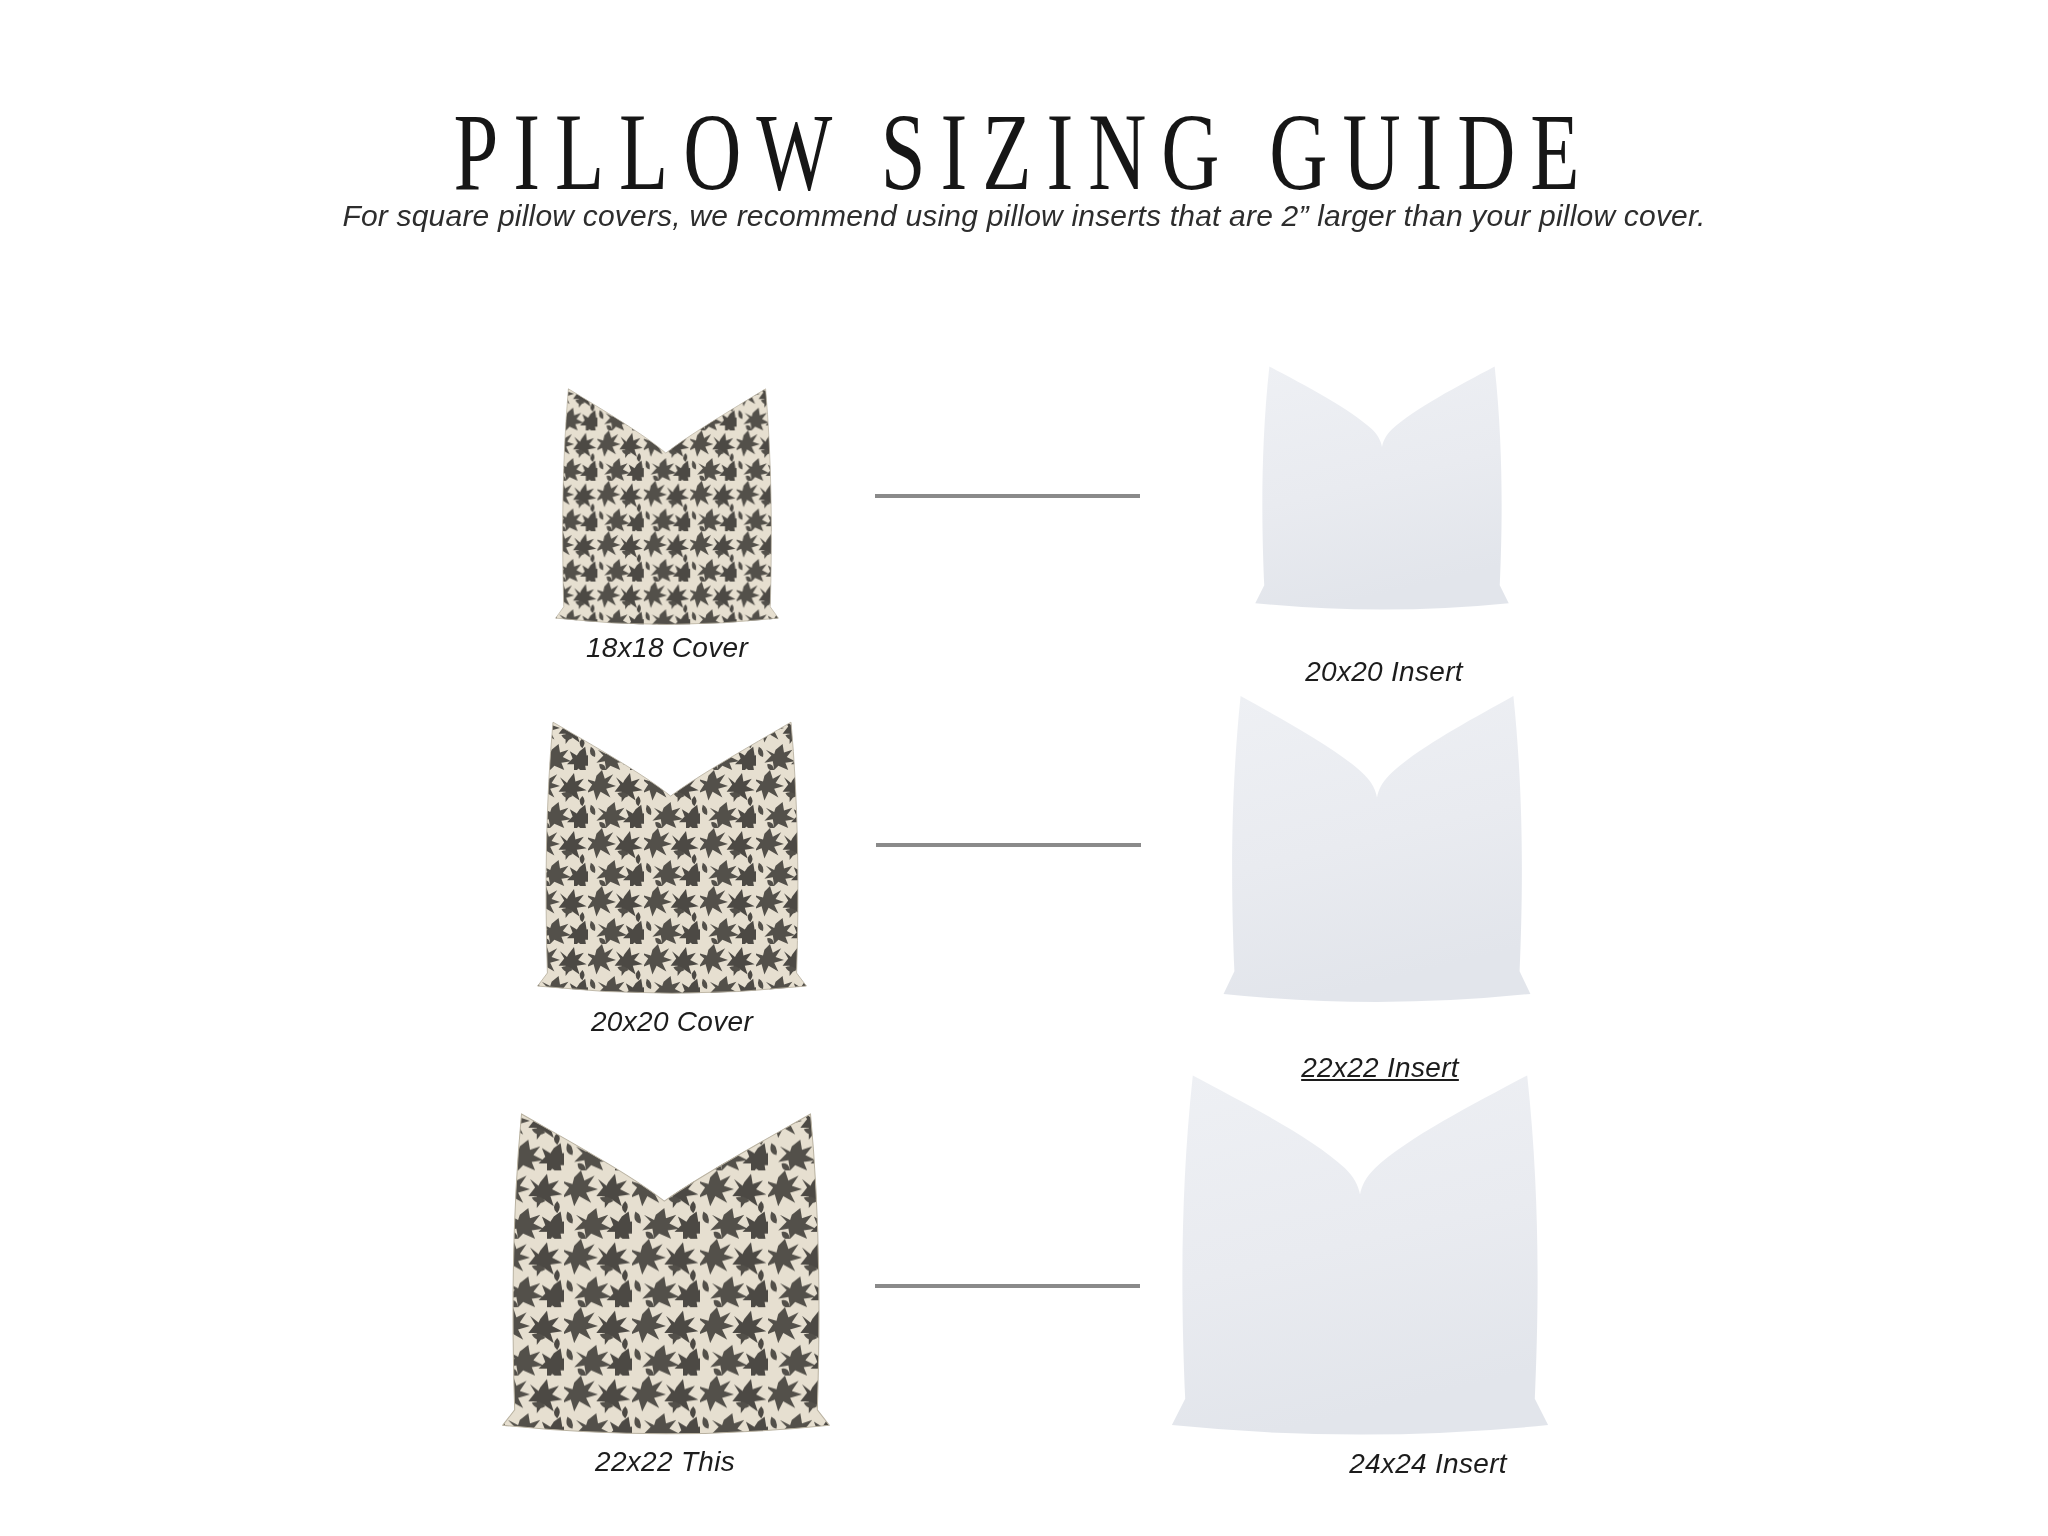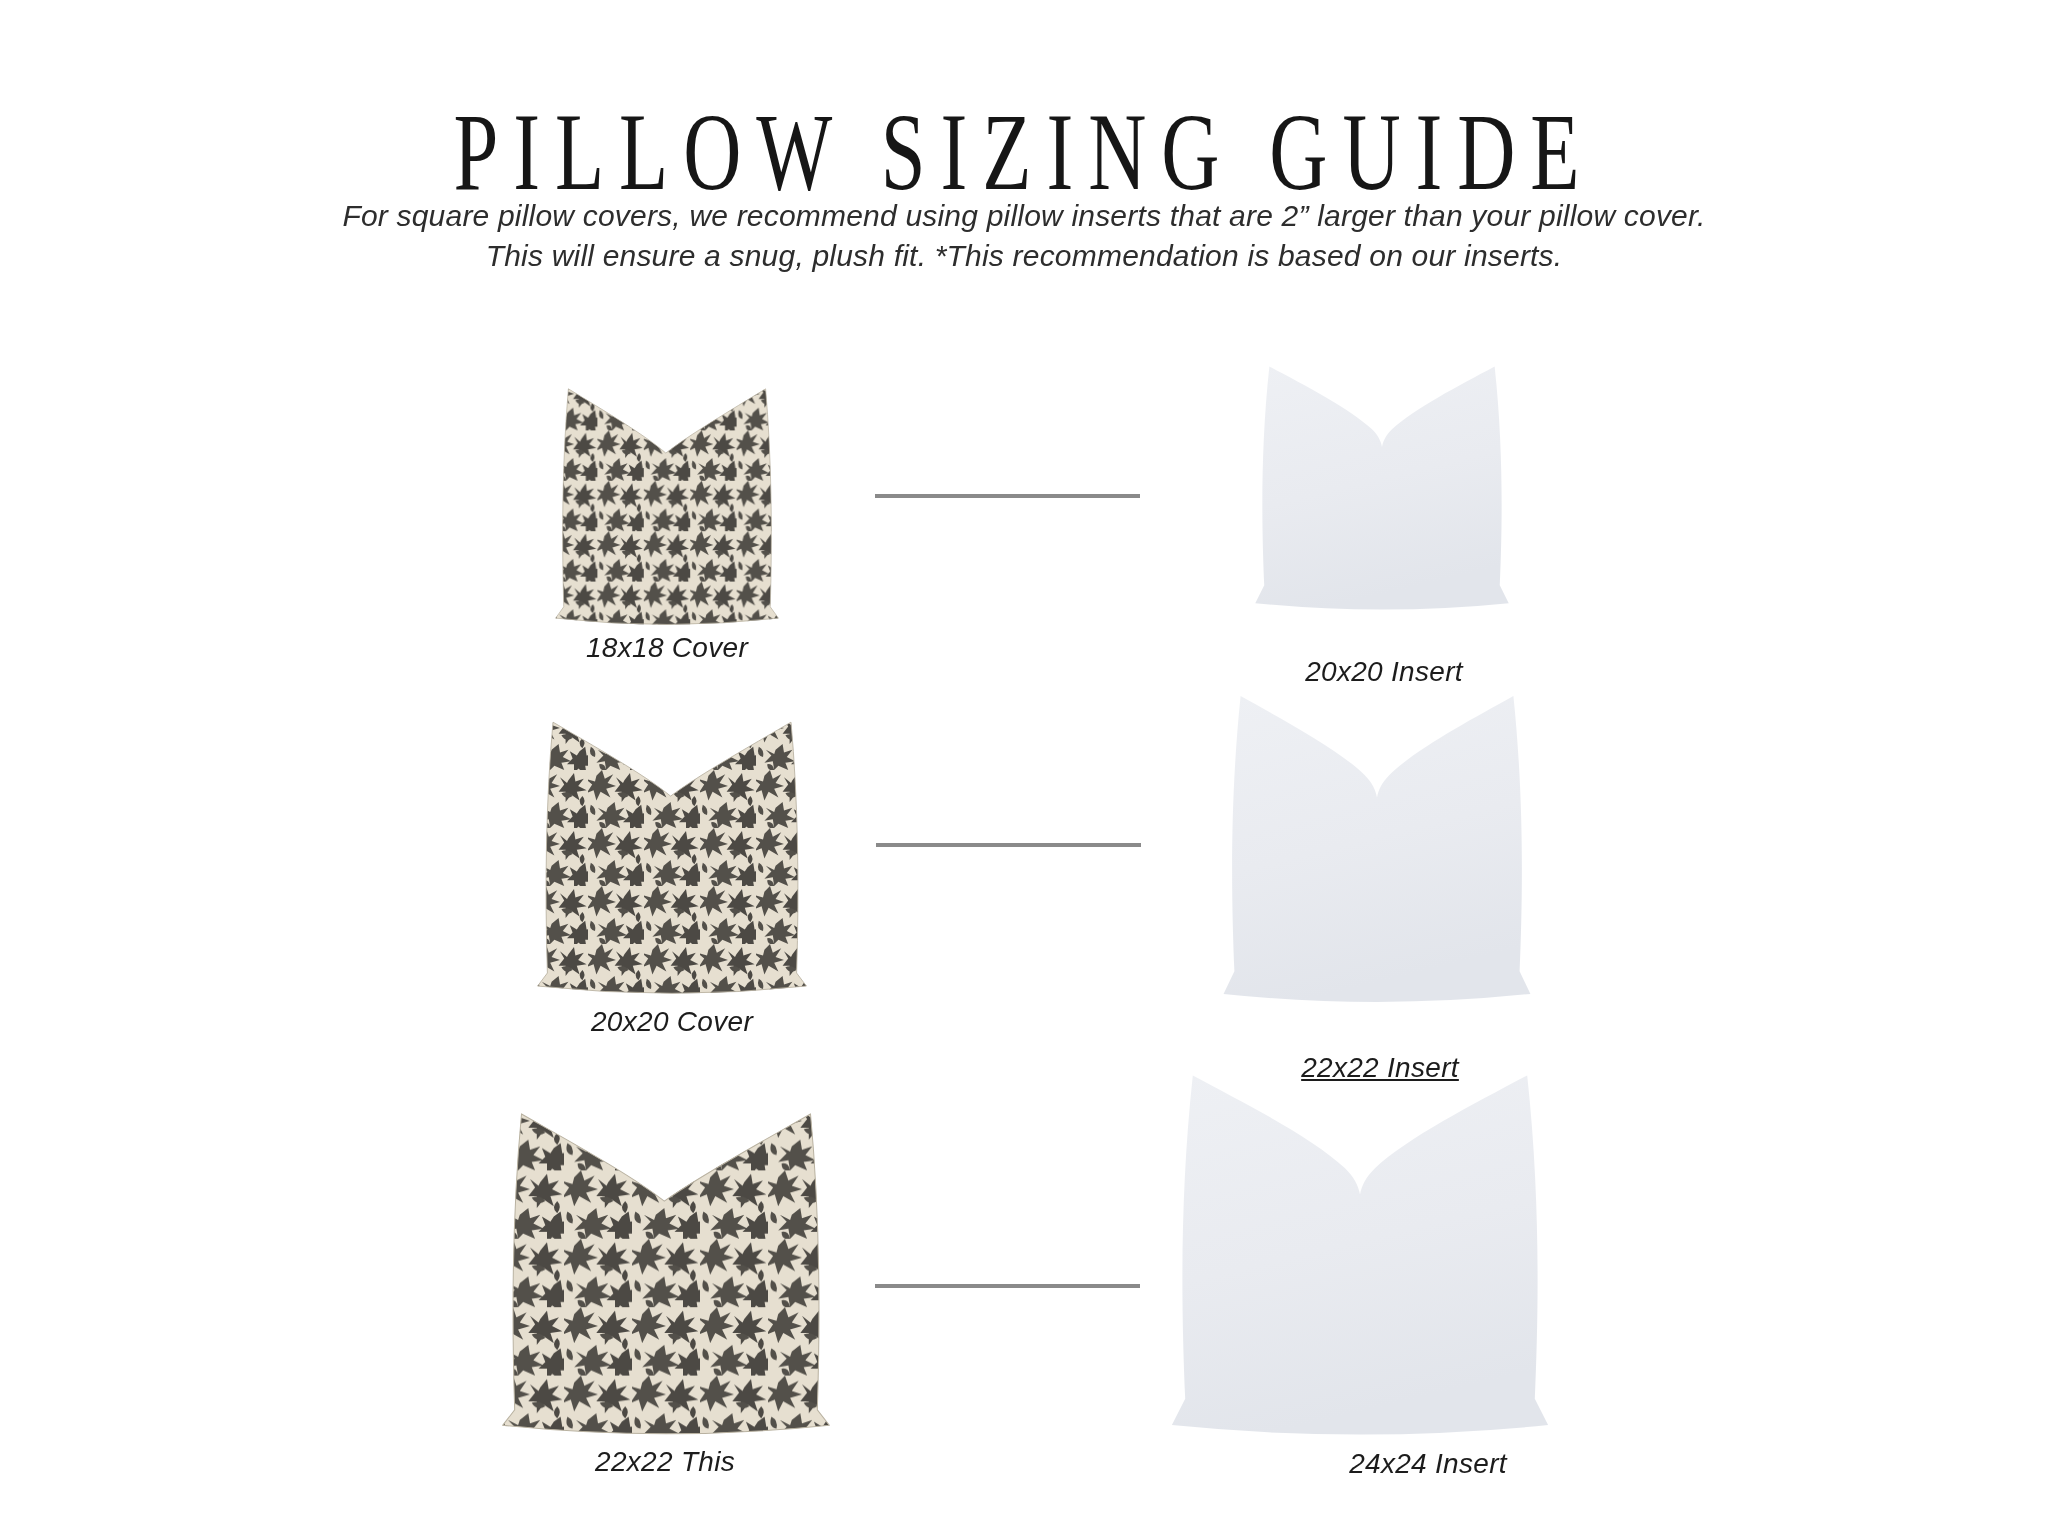--- a/index.html
+++ b/index.html
@@ -102,21 +102,20 @@
         </linearGradient>
         <path id="coverShape" d="M15 7 C 45 24, 80 43, 99 58 C 120 43, 155 24, 185 7 C 190 60, 191 120, 189 180 L 196 189 Q 100 199, 4 189 L 11 180 C 9 120, 10 60, 15 7 Z" fill="url(#floral)" stroke="#b9b2a1" stroke-width="0.6"></path>
         <path id="insertShape" d="M12 5 C 40 20, 75 38, 92 54 C 97 59, 99 63, 100 68 C 101 63, 103 59, 108 54 C 125 38, 160 20, 188 5 C 195 70, 194 130, 192 176 L 199 190 Q 100 200, 1 190 L 8 176 C 6 130, 5 70, 12 5 Z" fill="url(#insertGrad)"></path>
       </defs>
     </svg>
   </div>
 
   <div class="page-title">PILLOW SIZING GUIDE</div>
   <div class="intro">
     <div>For square pillow covers, we recommend using pillow inserts that are 2” larger than your pillow cover.</div>
-    <div>This will ensure a snug, plush fit. *This recommendation is based on our inserts.</div>
   </div>
 
   <div class="pillow-figure cover-1">
     <svg viewBox="0 0 200 200" preserveAspectRatio="none">
         <use href="#coverShape"></use>
       </svg>
   </div>
   <div class="connector-line line-1"></div>
   <div class="pillow-figure insert-1">
     <svg viewBox="0 0 200 200" preserveAspectRatio="none">

